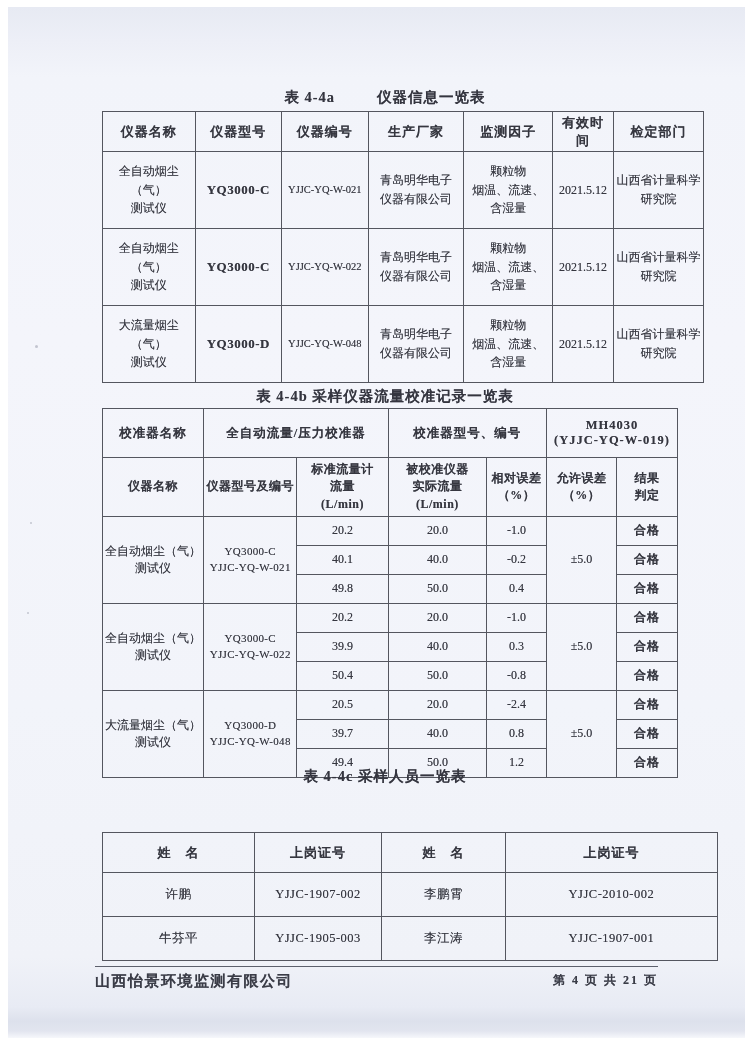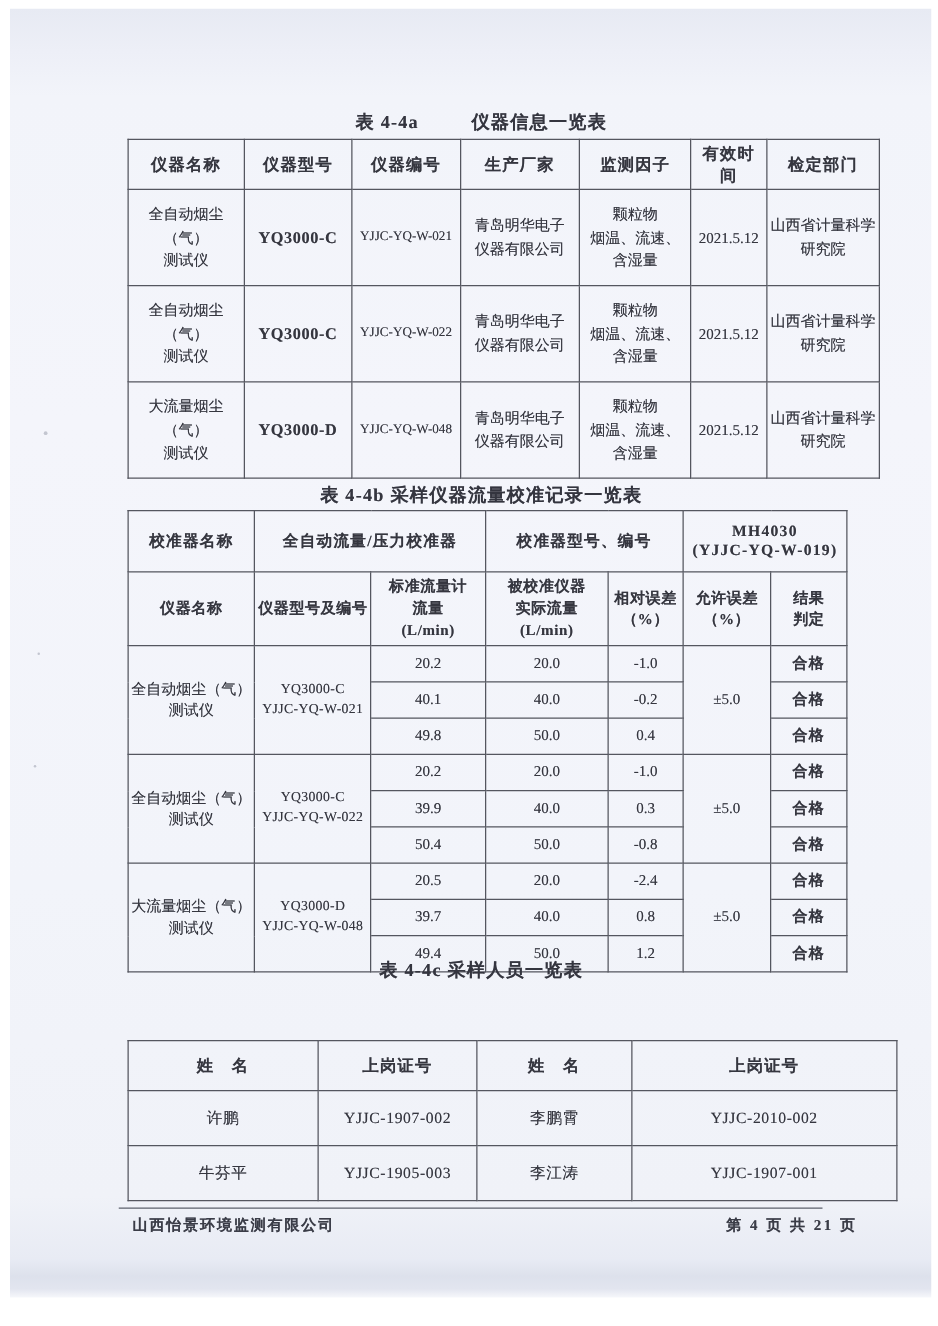--- a/index.html
+++ b/index.html
@@ -46,22 +46,22 @@
   #table-b td.result{font-weight:bold;letter-spacing:1px;margin-left:33px;}
   #table-b td.gname{font-size:12px;}
   #table-b td.gmodel{font-size:11px;letter-spacing:.3px;}
   
   .title-c{top:767px;}
   #table-c{top:788px;width:616px;margin-top:44px;}
   #table-c th{height:37px;font-size:13px;font-weight:bold;letter-spacing:1px;}
   #table-c td{height:41px;font-size:12.5px;letter-spacing:.5px;}
   
   .footer-line{position:absolute;left:95px;top:966px;width:563px;height:0;border-top:1.5px solid #5c606c;}
-  .footer-company{position:absolute;left:106px;top:972px;font-size:12px;font-weight:bold;letter-spacing:1.5px;color:#3a3c47;}
-  .footer-page{position:absolute;left:95px;top:972px;width:563px;text-align:right;font-size:12px;font-weight:bold;letter-spacing:2px;color:#3a3c47;padding-left:28px;}
+  .footer-company{position:absolute;left:95px;top:972px;font-size:15px;font-weight:bold;letter-spacing:1.5px;color:#3a3c47;}
+  .footer-page{position:absolute;left:95px;top:972px;width:563px;text-align:right;font-size:12px;font-weight:bold;letter-spacing:2px;color:#3a3c47;}
 </style>
 </head>
 <body>
 
 <div class="scan"></div>
 <div class="speck" style="left:35px;top:345px;width:3px;height:3px;"></div>
 <div class="speck" style="left:30px;top:522px;width:2px;height:2px;"></div>
 <div class="speck" style="left:27px;top:612px;width:2px;height:2px;"></div>
 
 <div class="tbl-title title-a content-text">

